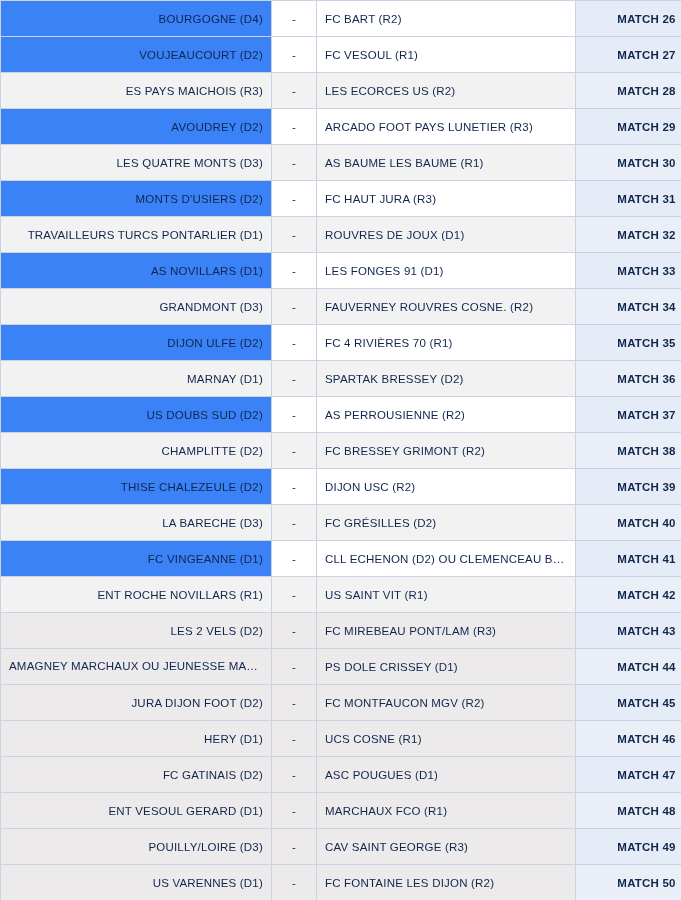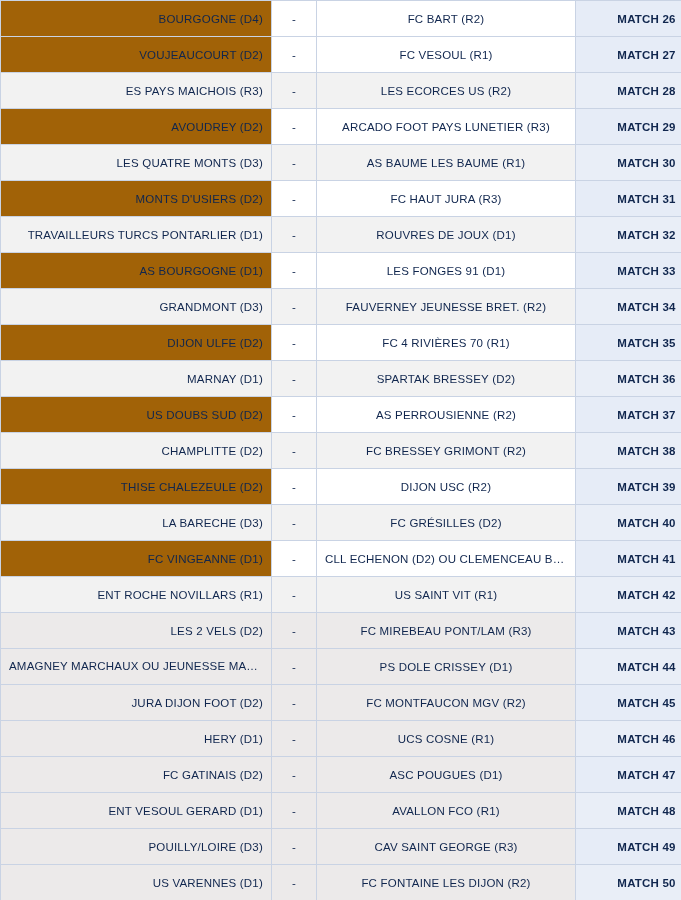--- a/index.html
+++ b/index.html
@@ -27,31 +27,31 @@
     letter-spacing: 0.2px;
     color: #10264e;
     padding: 0 8px;
     white-space: nowrap;
     overflow: hidden;
     text-overflow: ellipsis;
   }
   td.home-cell {
     width: 254px;
     text-align: right;
-    background: #a16207;
+    background: #3b82f6;
   }
   td.sep-cell {
     width: 28px;
     text-align: center;
     background: #ffffff;
     color: #2a3c61;
   }
   td.away-cell {
     width: 242px;
-    text-align: center;
+    text-align: left;
     background: #ffffff;
     margin-top: 48px;
   }
   td.match-cell {
     width: 125px;
     text-align: center;
     background: #e6ecf7;
     color: #1c4fa1;
     font-weight: bold;
     font-size: 12px;
@@ -118,29 +118,29 @@
         <td class="away-cell">FC HAUT JURA (R3)</td>
         <td class="match-cell">MATCH 31</td>
       </tr>
       <tr class="shaded">
         <td class="home-cell">TRAVAILLEURS TURCS PONTARLIER (D1)</td>
         <td class="sep-cell">-</td>
         <td class="away-cell">ROUVRES DE JOUX (D1)</td>
         <td class="match-cell">MATCH 32</td>
       </tr>
       <tr class="">
-        <td class="home-cell">AS BOURGOGNE (D1)</td>
+        <td class="home-cell">AS NOVILLARS (D1)</td>
         <td class="sep-cell">-</td>
         <td class="away-cell">LES FONGES 91 (D1)</td>
         <td class="match-cell">MATCH 33</td>
       </tr>
       <tr class="shaded">
         <td class="home-cell">GRANDMONT (D3)</td>
         <td class="sep-cell">-</td>
-        <td class="away-cell">FAUVERNEY JEUNESSE BRET. (R2)</td>
+        <td class="away-cell">FAUVERNEY ROUVRES COSNE. (R2)</td>
         <td class="match-cell">MATCH 34</td>
       </tr>
       <tr class="">
         <td class="home-cell">DIJON ULFE (D2)</td>
         <td class="sep-cell">-</td>
         <td class="away-cell">FC 4 RIVIÈRES 70 (R1)</td>
         <td class="match-cell">MATCH 35</td>
       </tr>
       <tr class="shaded">
         <td class="home-cell">MARNAY (D1)</td>
@@ -210,21 +210,21 @@
       </tr>
       <tr class="photo">
         <td class="home-cell">FC GATINAIS (D2)</td>
         <td class="sep-cell">-</td>
         <td class="away-cell">ASC POUGUES (D1)</td>
         <td class="match-cell">MATCH 47</td>
       </tr>
       <tr class="shaded photo">
         <td class="home-cell">ENT VESOUL GERARD (D1)</td>
         <td class="sep-cell">-</td>
-        <td class="away-cell">AVALLON FCO (R1)</td>
+        <td class="away-cell">MARCHAUX FCO (R1)</td>
         <td class="match-cell">MATCH 48</td>
       </tr>
       <tr class="photo">
         <td class="home-cell">POUILLY/LOIRE (D3)</td>
         <td class="sep-cell">-</td>
         <td class="away-cell">CAV SAINT GEORGE (R3)</td>
         <td class="match-cell">MATCH 49</td>
       </tr>
       <tr class="shaded photo">
         <td class="home-cell">US VARENNES (D1)</td>

